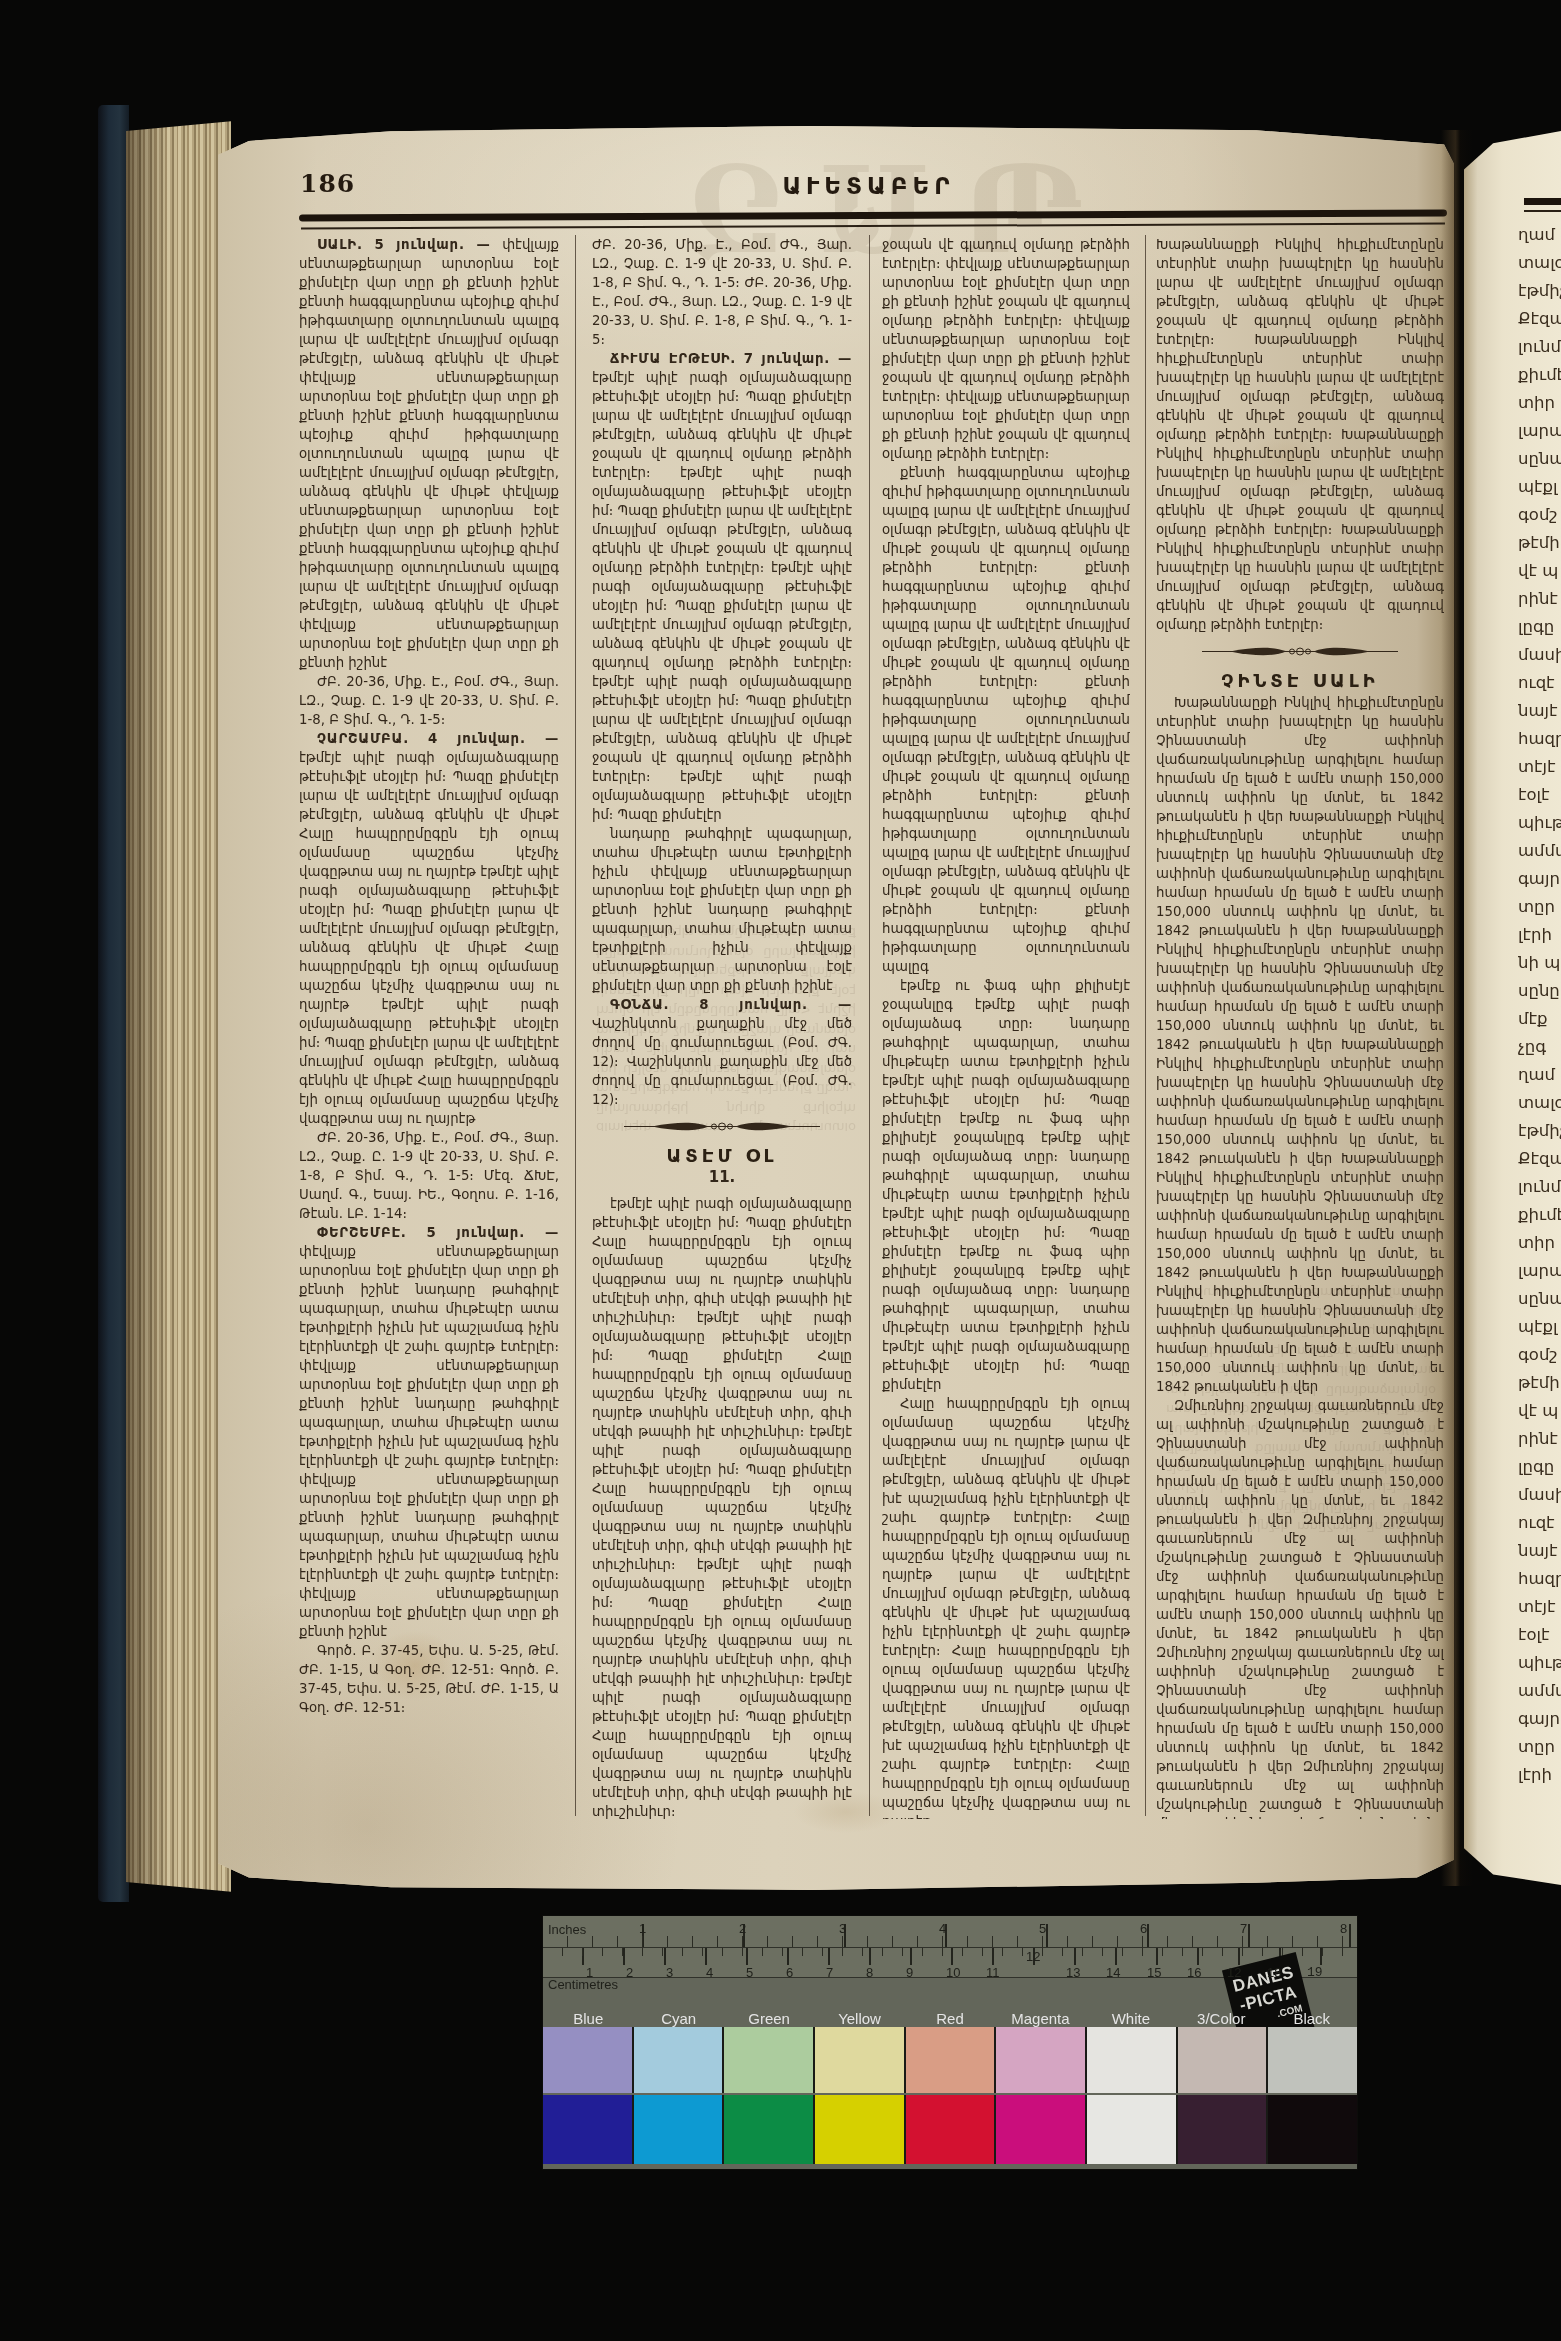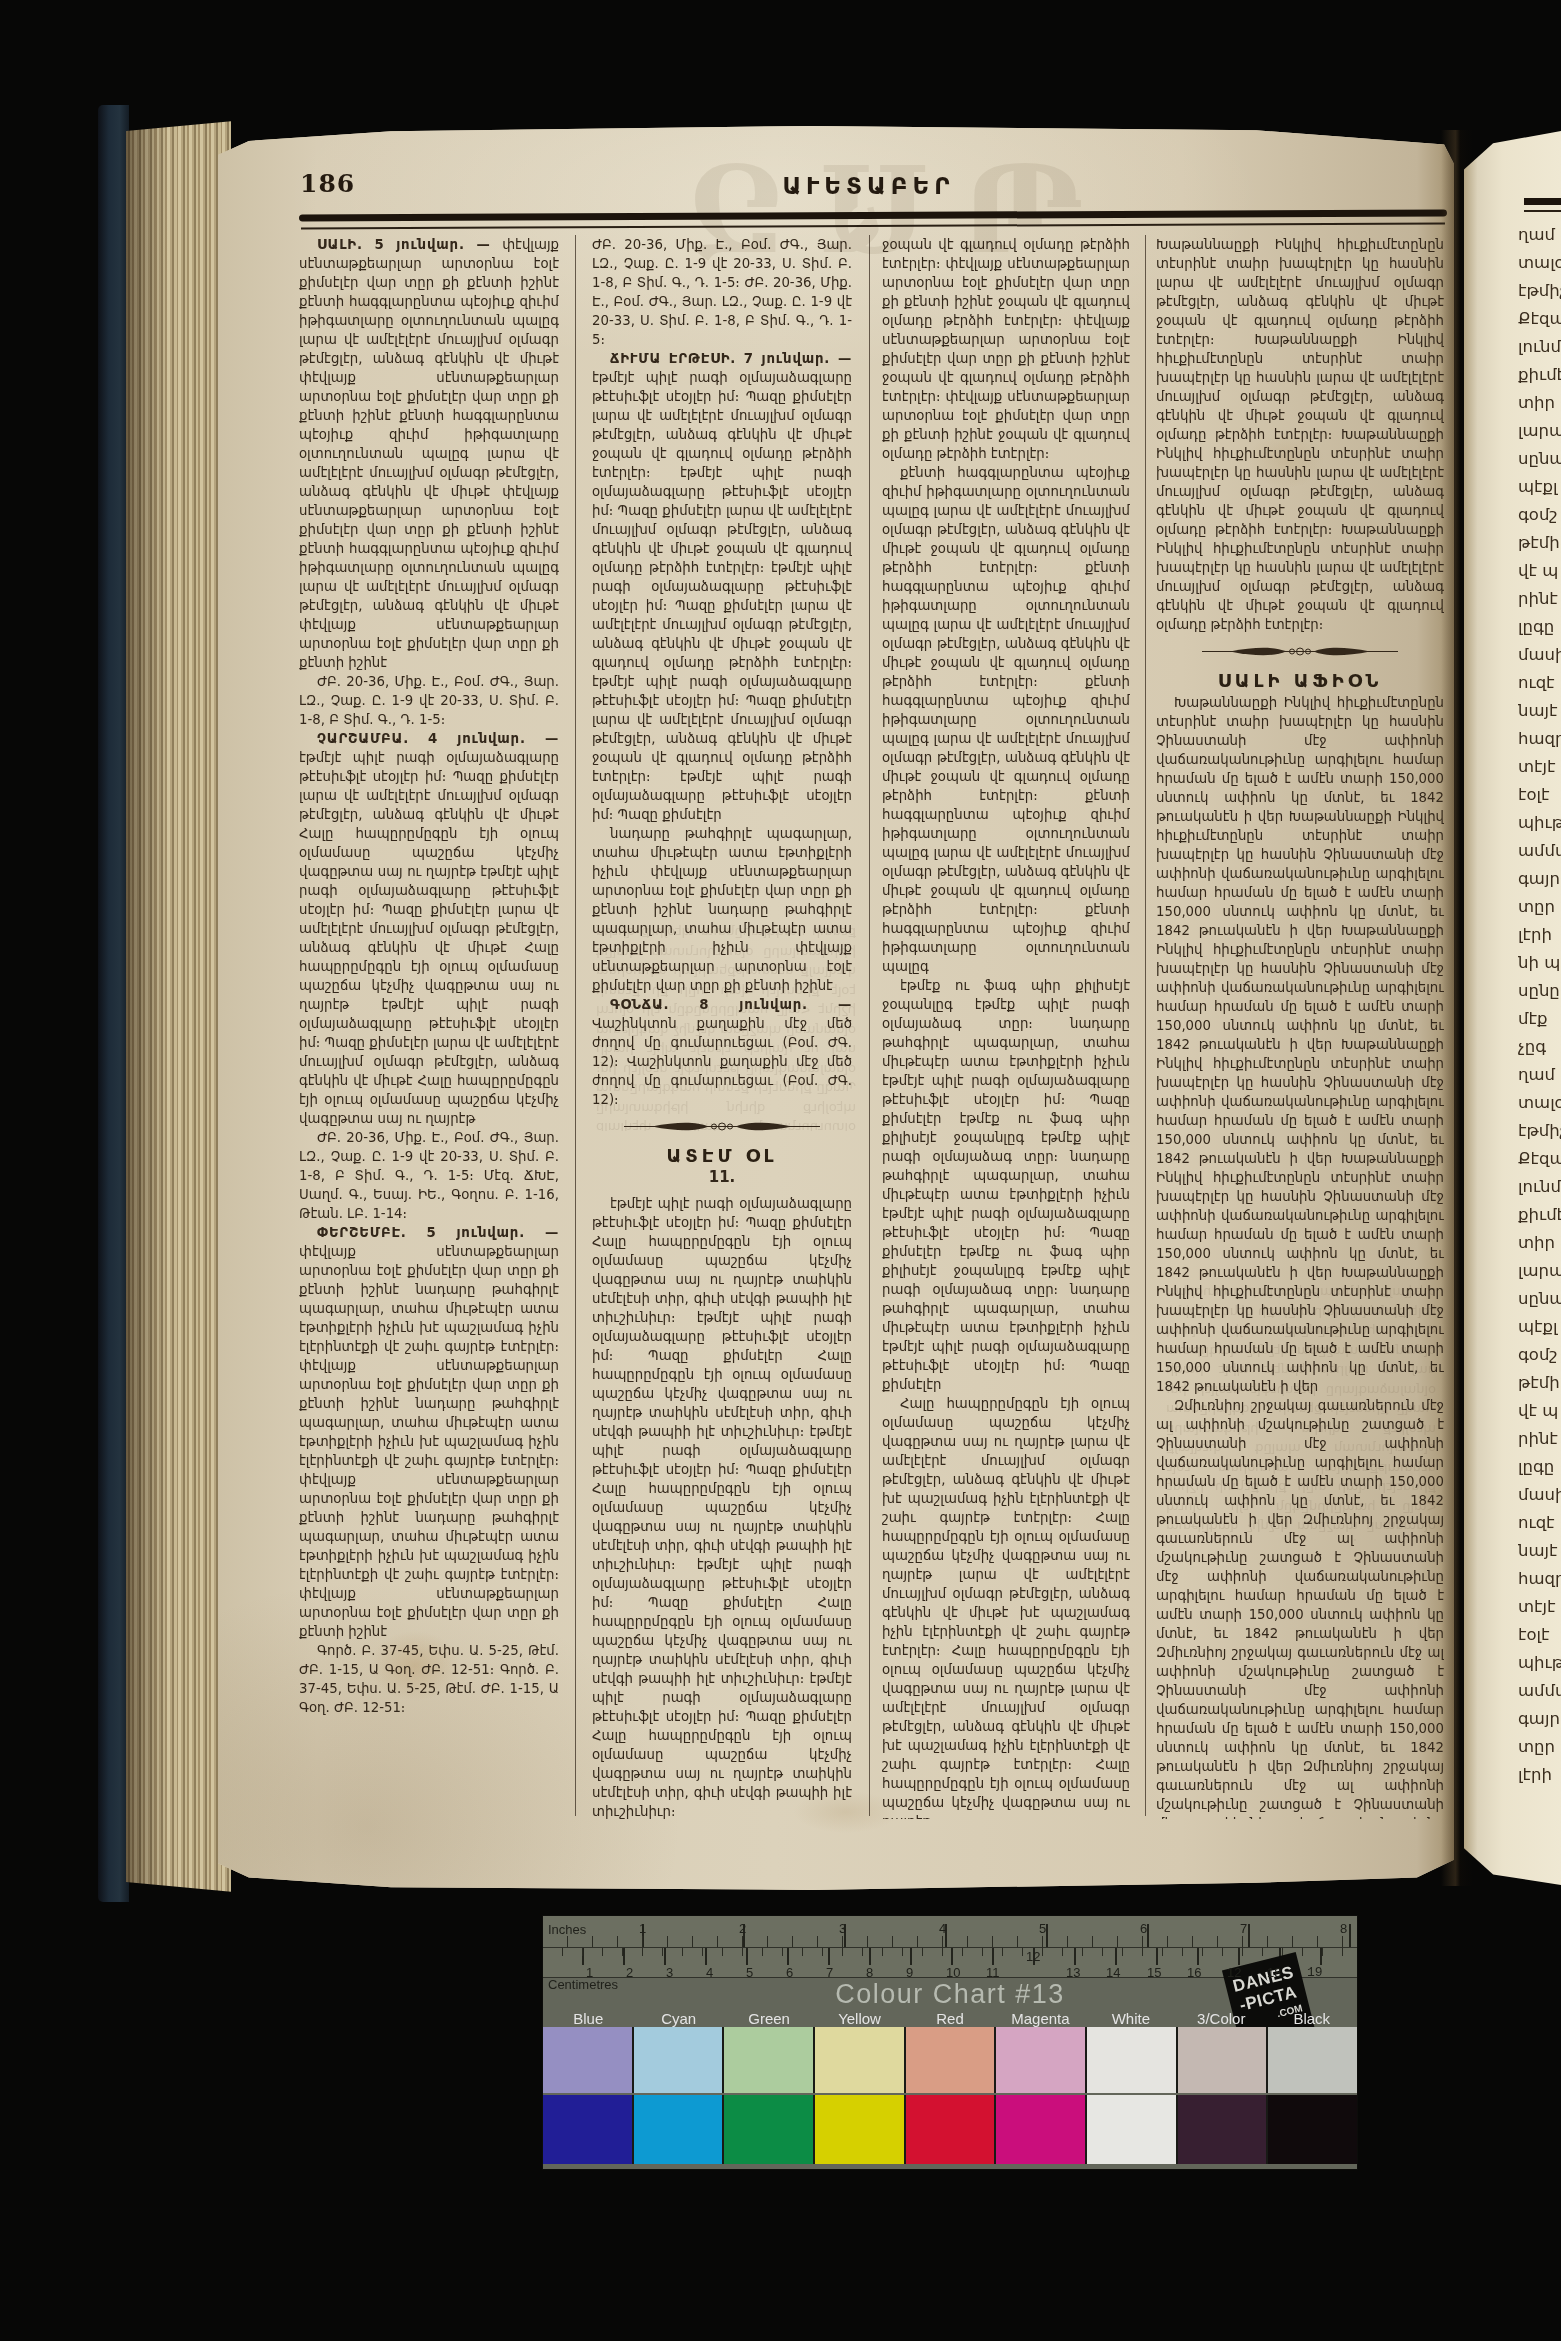--- a/index.html
+++ b/index.html
@@ -180,21 +180,21 @@
   <div class="divider-wrap">
     <svg width="200" height="13" viewBox="0 0 400 26">
       <line x1="4" y1="13" x2="396" y2="13" stroke="#33271a" stroke-width="2"></line>
       <path d="M60,13 C110,3 150,3 172,13 C150,23 110,23 60,13 Z" fill="#33271a"></path>
       <path d="M340,13 C290,3 250,3 228,13 C250,23 290,23 340,13 Z" fill="#33271a"></path>
       <circle cx="184" cy="13" r="5" fill="none" stroke="#33271a" stroke-width="2"></circle>
       <circle cx="200" cy="13" r="7" fill="none" stroke="#33271a" stroke-width="2"></circle>
       <circle cx="216" cy="13" r="5" fill="none" stroke="#33271a" stroke-width="2"></circle>
     </svg>
   </div>
-<div class="article-heading">ՍԱԼԻ ԱՖԻՕՆ</div>
+<div class="article-heading">ՉԻՆՏԷ ՍԱԼԻ</div>
     <p class="para">Խաթաննաըքի Ինկլիվ հիւքիւմէտընըն տէսրինէ տաիր խապէրլէր կը հասնին Չինաստանի մէջ ափիոնի վաճառականութիւնը արգիլելու համար հրաման մը ելած է ամէն տարի 150,000 սնտուկ ափիոն կը մտնէ, եւ 1842 թուականէն ի վեր Խաթաննաըքի Ինկլիվ հիւքիւմէտընըն տէսրինէ տաիր խապէրլէր կը հասնին Չինաստանի մէջ ափիոնի վաճառականութիւնը արգիլելու համար հրաման մը ելած է ամէն տարի 150,000 սնտուկ ափիոն կը մտնէ, եւ 1842 թուականէն ի վեր Խաթաննաըքի Ինկլիվ հիւքիւմէտընըն տէսրինէ տաիր խապէրլէր կը հասնին Չինաստանի մէջ ափիոնի վաճառականութիւնը արգիլելու համար հրաման մը ելած է ամէն տարի 150,000 սնտուկ ափիոն կը մտնէ, եւ 1842 թուականէն ի վեր Խաթաննաըքի Ինկլիվ հիւքիւմէտընըն տէսրինէ տաիր խապէրլէր կը հասնին Չինաստանի մէջ ափիոնի վաճառականութիւնը արգիլելու համար հրաման մը ելած է ամէն տարի 150,000 սնտուկ ափիոն կը մտնէ, եւ 1842 թուականէն ի վեր Խաթաննաըքի Ինկլիվ հիւքիւմէտընըն տէսրինէ տաիր խապէրլէր կը հասնին Չինաստանի մէջ ափիոնի վաճառականութիւնը արգիլելու համար հրաման մը ելած է ամէն տարի 150,000 սնտուկ ափիոն կը մտնէ, եւ 1842 թուականէն ի վեր Խաթաննաըքի Ինկլիվ հիւքիւմէտընըն տէսրինէ տաիր խապէրլէր կը հասնին Չինաստանի մէջ ափիոնի վաճառականութիւնը արգիլելու համար հրաման մը ելած է ամէն տարի 150,000 սնտուկ ափիոն կը մտնէ, եւ 1842 թուականէն ի վեր </p>
     <p class="para">Զմիւռնիոյ շրջակայ գաւառներուն մէջ ալ ափիոնի մշակութիւնը շատցած է Չինաստանի մէջ ափիոնի վաճառականութիւնը արգիլելու համար հրաման մը ելած է ամէն տարի 150,000 սնտուկ ափիոն կը մտնէ, եւ 1842 թուականէն ի վեր Զմիւռնիոյ շրջակայ գաւառներուն մէջ ալ ափիոնի մշակութիւնը շատցած է Չինաստանի մէջ ափիոնի վաճառականութիւնը արգիլելու համար հրաման մը ելած է ամէն տարի 150,000 սնտուկ ափիոն կը մտնէ, եւ 1842 թուականէն ի վեր Զմիւռնիոյ շրջակայ գաւառներուն մէջ ալ ափիոնի մշակութիւնը շատցած է Չինաստանի մէջ ափիոնի վաճառականութիւնը արգիլելու համար հրաման մը ելած է ամէն տարի 150,000 սնտուկ ափիոն կը մտնէ, եւ 1842 թուականէն ի վեր Զմիւռնիոյ շրջակայ գաւառներուն մէջ ալ ափիոնի մշակութիւնը շատցած է Չինաստանի մէջ ափիոնի վաճառականութիւնը արգիլելու համար հրաման մը ելած է ամէն տարի 150,000 սնտուկ ափիոն կը մտնէ, եւ 1842 թուականէն ի վեր Զմիւռնիոյ շրջակայ գաւառներուն մէջ ալ ափիոնի մշակութիւնը շատցած է </p>
   </div>
 
 <div class="abs" id="gutter-crease"></div>
 <div class="abs" id="page-facing"></div>
 <div class="abs" id="facing-rule"></div>
 <div class="abs" id="facing-rule-thin"></div>
 <div class="abs" id="facing-col">
     <div>ղամ օ</div>
@@ -253,21 +253,20 @@
     <div>գայր</div>
     <div>տըր ։</div>
     <div>լէրի</div>
   </div>
 
 <div class="abs" id="color-card">
   <div class="ruler-strip" id="ruler-inches"></div>
   <div class="ruler-strip" id="ruler-cm"></div>
   <span class="ruler-label" id="inches-label">Inches</span>
   <span class="ruler-label" id="cm-label">Centimetres</span>
-  <div id="chart-title">Colour Chart #13</div>
   <div id="brand-logo">
     <div class="b1">DANES</div>
     <div class="b2">-PICTA</div>
     <div class="b3">.COM</div>
   </div>
   <div id="labels-row">
       <span>Blue</span>
       <span>Cyan</span>
       <span>Green</span>
       <span>Yellow</span>

